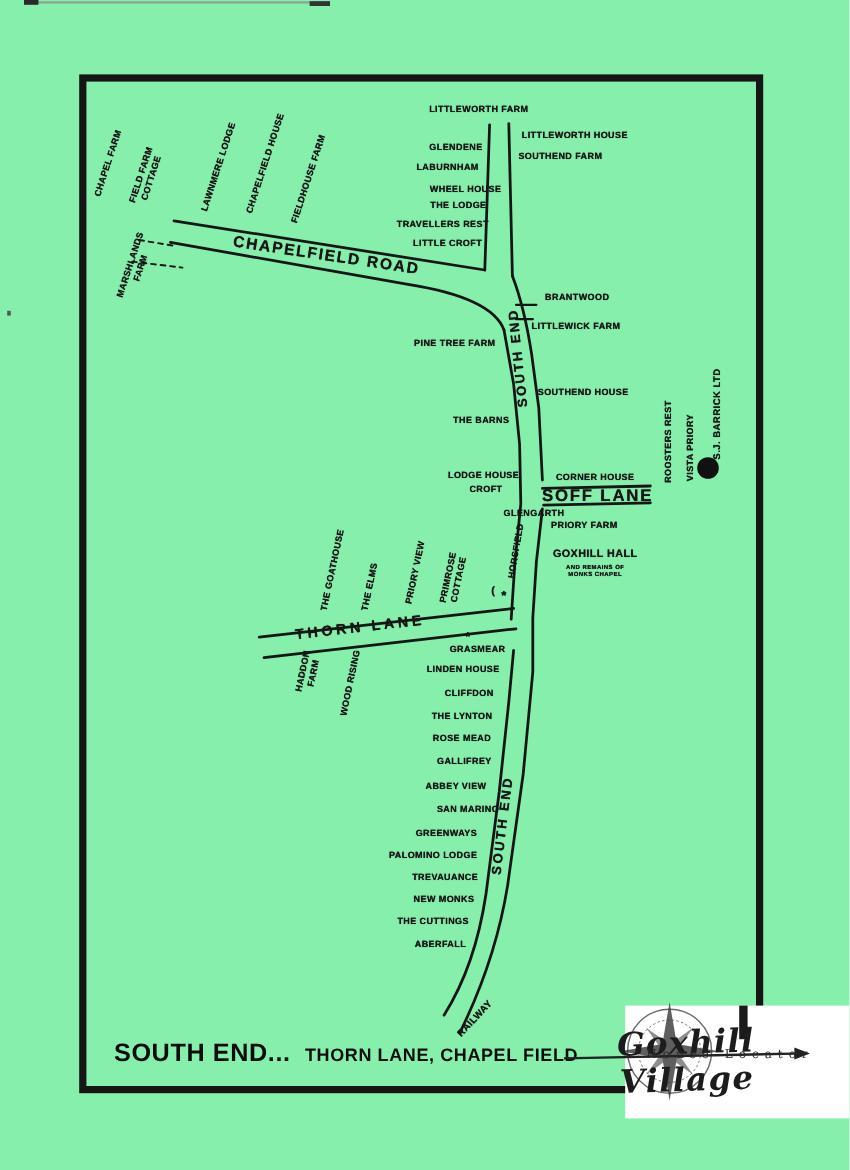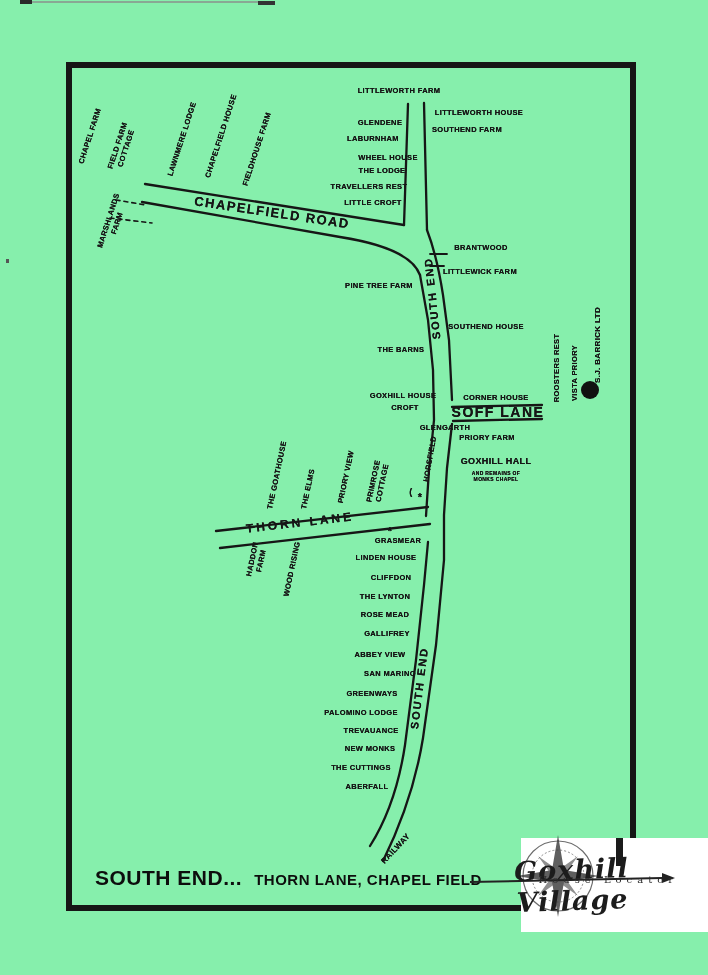--- a/index.html
+++ b/index.html
@@ -101,21 +101,21 @@
       <div class="map-label" style="left: 272px; top: 213px; transform: translate(-50%, -50%) rotate(8.5deg); font-size: 13px; letter-spacing: 1.5px;">CHAPELFIELD ROAD</div>
       <div class="map-label" style="left: 481px; top: 248px; transform: translate(-50%, -50%) rotate(0deg);">BRANTWOOD</div>
       <div class="map-label" style="left: 480px; top: 272px; transform: translate(-50%, -50%) rotate(0deg);">LITTLEWICK FARM</div>
       <div class="map-label" style="left: 379px; top: 286px; transform: translate(-50%, -50%) rotate(0deg);">PINE TREE FARM</div>
       <div class="map-label" style="left: 433px; top: 298px; transform: translate(-50%, -50%) rotate(-96deg); font-size: 11px; letter-spacing: 2px;">SOUTH END</div>
       <div class="map-label" style="left: 486px; top: 327px; transform: translate(-50%, -50%) rotate(0deg);">SOUTHEND HOUSE</div>
       <div class="map-label" style="left: 401px; top: 350px; transform: translate(-50%, -50%) rotate(0deg);">THE BARNS</div>
       <div class="map-label" style="left: 557px; top: 368px; transform: translate(-50%, -50%) rotate(-90deg);">ROOSTERS REST</div>
       <div class="map-label" style="left: 575px; top: 373px; transform: translate(-50%, -50%) rotate(-90deg);">VISTA PRIORY</div>
       <div class="map-label" style="left: 598px; top: 345px; transform: translate(-50%, -50%) rotate(-90deg); font-size: 8px;">S.J. BARRICK LTD</div>
-      <div class="map-label" style="left: 403px; top: 396px; transform: translate(-50%, -50%) rotate(0deg);">GOXHILL HOUSE</div>
+      <div class="map-label" style="left: 403px; top: 396px; transform: translate(-50%, -50%) rotate(0deg);">LODGE HOUSE</div>
       <div class="map-label" style="left: 405px; top: 408px; transform: translate(-50%, -50%) rotate(0deg);">CROFT</div>
       <div class="map-label" style="left: 496px; top: 398px; transform: translate(-50%, -50%) rotate(0deg);">CORNER HOUSE</div>
       <div class="map-label" style="left: 498px; top: 413px; transform: translate(-50%, -50%) rotate(0deg); font-size: 14px; letter-spacing: 1.5px;">SOFF LANE</div>
       <div class="map-label" style="left: 413px; top: 428px; transform: translate(-50%, -50%) rotate(0deg); margin-left: 32px;">GLENGARTH</div>
       <div class="map-label" style="left: 487px; top: 438px; transform: translate(-50%, -50%) rotate(0deg);">PRIORY FARM</div>
       <div class="map-label" style="left: 496px; top: 462px; transform: translate(-50%, -50%) rotate(0deg); font-size: 9px;">GOXHILL HALL</div>
       <div class="map-label" style="left: 496px; top: 476px; transform: translate(-50%, -50%) rotate(0deg); font-size: 5px;">AND REMAINS OF
 MONKS CHAPEL</div>
       <div class="map-label" style="left: 430px; top: 459px; transform: translate(-50%, -50%) rotate(-80deg);">HORSFIELD</div>
       <div class="map-label" style="left: 411px; top: 493px; transform: translate(-50%, -50%) rotate(0deg); font-size: 9px;">(</div>

